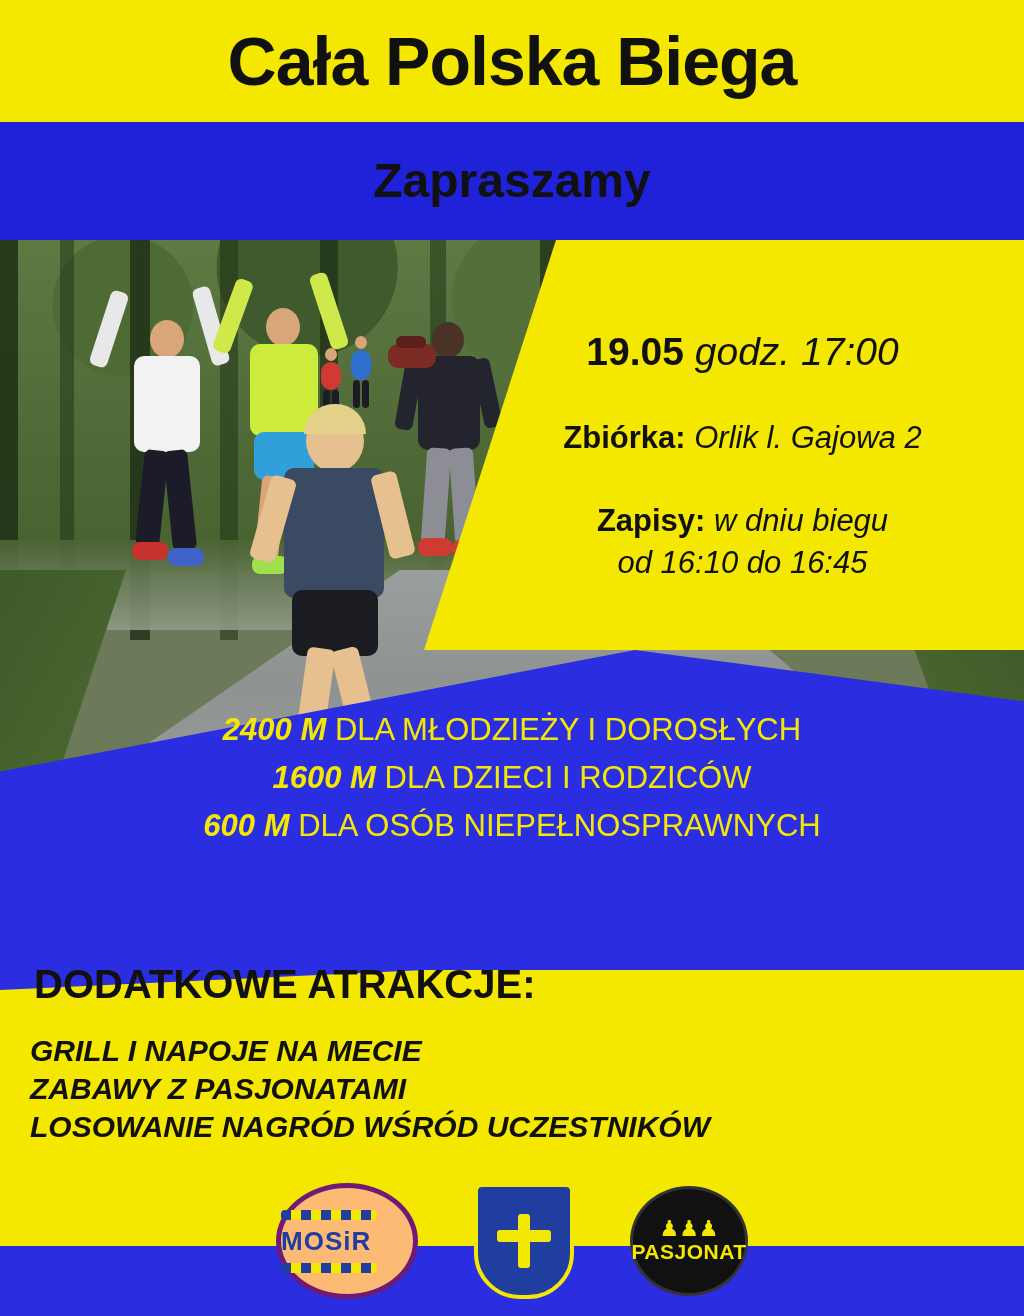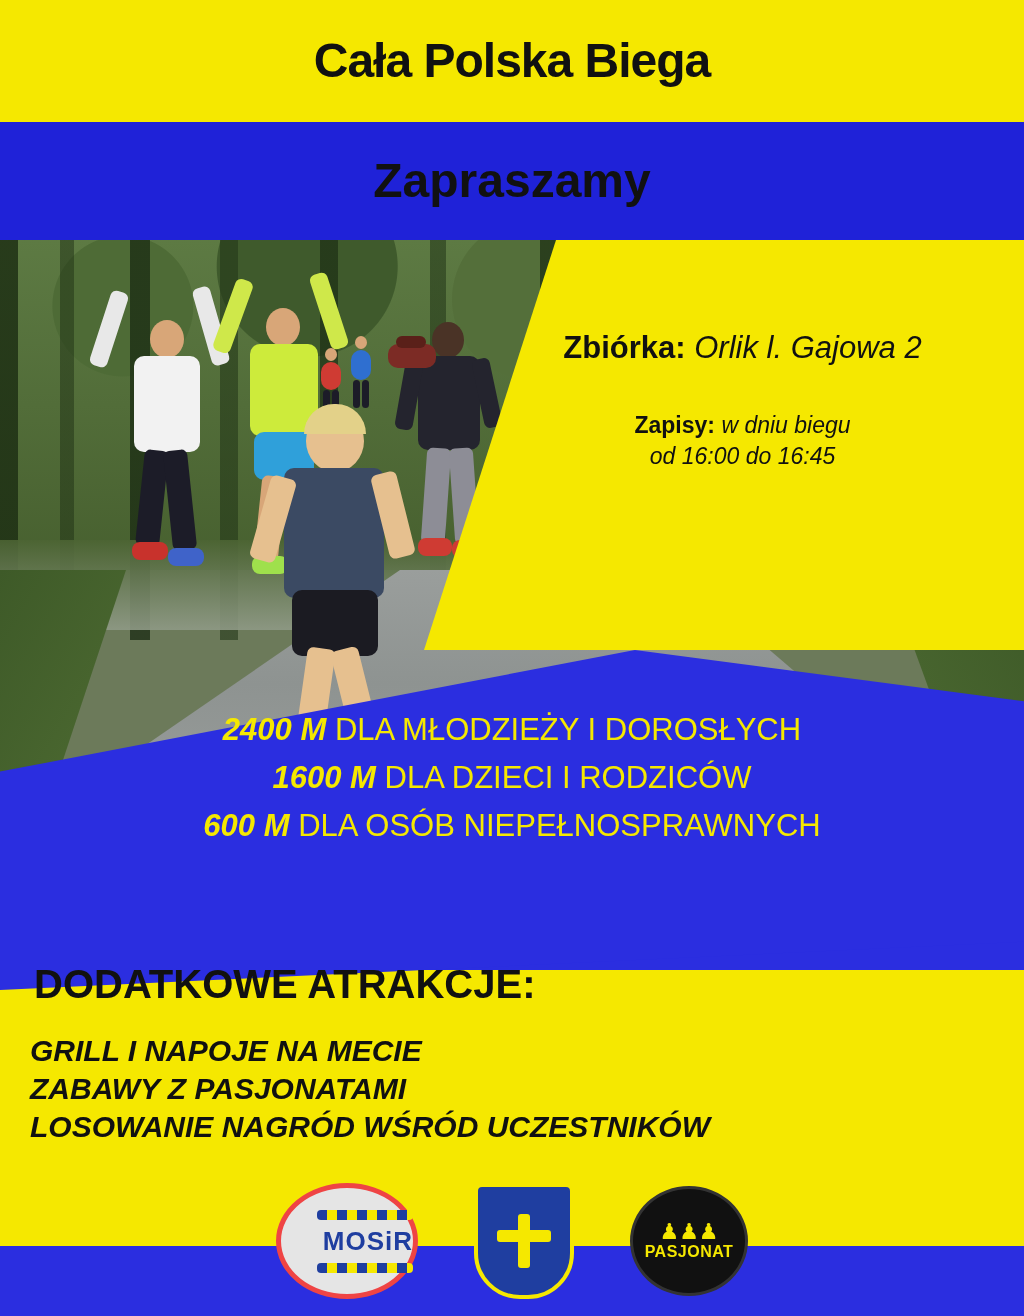--- a/index.html
+++ b/index.html
@@ -22,21 +22,21 @@
   .title-band {
     position: absolute;
     left: 0; top: 0;
     width: 1024px; height: 122px;
     background: #f5e800;
     display: flex;
     align-items: center;
     justify-content: center;
   }
   .title-band .title {
-    font-size: 48px;
+    font-size: 68px;
     font-weight: bold;
     color: #111111;
     letter-spacing: -1px;
     line-height: 1;
     white-space: nowrap;
   }
   .subtitle-band {
     position: absolute;
     left: 0; top: 122px;
     width: 1024px; height: 118px;
@@ -146,21 +146,21 @@
   .line-when b { font-weight: bold; }
   .line-when i { font-style: italic; }
   .line-where {
     font-size: 31px;
     margin-bottom: 44px;
     white-space: nowrap;
   }
   .line-where b { font-weight: bold; margin-top: 21px; }
   .line-where i { font-style: italic; }
   .line-reg {
-    font-size: 23px;
+    font-size: 31px;
     line-height: 1.35;
   }
   .line-reg b { font-weight: bold; }
   .line-reg i { font-style: italic; }
 
   
   .blue-band {
     position: absolute;
     left: 0; top: 650px;
     width: 1024px; height: 320px;
@@ -225,23 +225,23 @@
     width: 1024px; height: 110px;
     display: flex;
     align-items: center;
     justify-content: center;
     gap: 56px;
   }
   .logo { position: relative; }
   .logo-mosir {
     width: 132px; height: 106px;
     border-radius: 50%;
-    background: #e5e5e5;
-    border: 5px solid #ef4444;
-    display: flex; align-items: flex-end; justify-content: center;
+    background: #fdba74;
+    border: 5px solid #701a75;
+    display: flex; align-items: flex-start; justify-content: center;
     flex-direction: column;
   }
   .logo-mosir .mosir-text {
     font-size: 26px; font-weight: bold; color: #1f3ea0; letter-spacing: 1px;
   }
   .logo-mosir .wave {
     width: 96px; height: 10px; margin-top: 6px;
     background: repeating-linear-gradient(90deg, #1f3ea0 0 10px, #f5e800 10px 20px);
     border-radius: 4px;
   }
@@ -263,21 +263,21 @@
   .crest-cross::after  { left: 0; top: 16px; width: 54px; height: 12px; }
   .logo-pasjonat {
     width: 112px; height: 104px;
     border-radius: 50%;
     background: #111111;
     border: 3px solid #333;
     display: flex; align-items: center; justify-content: center;
     flex-direction: column;
   }
   .logo-pasjonat .pj-text {
-    font-size: 16px; font-weight: bold; color: #f5e800; letter-spacing: .5px;
+    font-size: 21px; font-weight: bold; color: #f5e800; letter-spacing: .5px;
   }
   .logo-pasjonat .pj-figs {
     font-size: 22px; color: #f5e800; line-height: 1;
   }
 </style>
 </head>
 <body>
 
 <div id="poster">
 
@@ -358,31 +358,36 @@
       <div class="r-arm" style="left:118px; top:62px; width:26px; height:86px; background:#e6c08f; transform:rotate(-14deg);"></div>
       <div class="r-body" style="left:30px; top:180px; width:86px; height:66px; background:#1b1b22;"></div>
       <div class="r-leg" style="left:40px; top:238px; width:28px; height:86px; background:#e6c08f; transform:rotate(8deg);"></div>
       <div class="r-leg" style="left:76px; top:238px; width:28px; height:70px; background:#e6c08f; transform:rotate(-14deg);"></div>
       <div class="r-leg" style="left:34px; top:312px; width:42px; height:20px; background:#23232c; border-radius:9px;"></div>
     </div>
   </div>
 
   <div class="info-panel"></div>
   <div class="info-text">
+    <div class="line-when">
+      <b>19.05</b>
+      <i>godz.</i>
+      <i>17:00</i>
+    </div>
     <div class="line-where">
       <b>Zbiórka:</b>
       <i>Orlik l. Gajowa 2</i>
     </div>
     <div class="line-reg">
       <div>
         <b>Zapisy:</b>
         <i>w dniu biegu</i>
       </div>
       <div>
-        <i>od 16:00 do 16:45</i>
+        <i>od 16:10 do 16:45</i>
       </div>
     </div>
   </div>
 
   <div class="blue-band"></div>
   <div class="blue-band-2"></div>
 
   <div class="routes">
     <div class="route-row">
       <span class="dist">2400 M</span>

